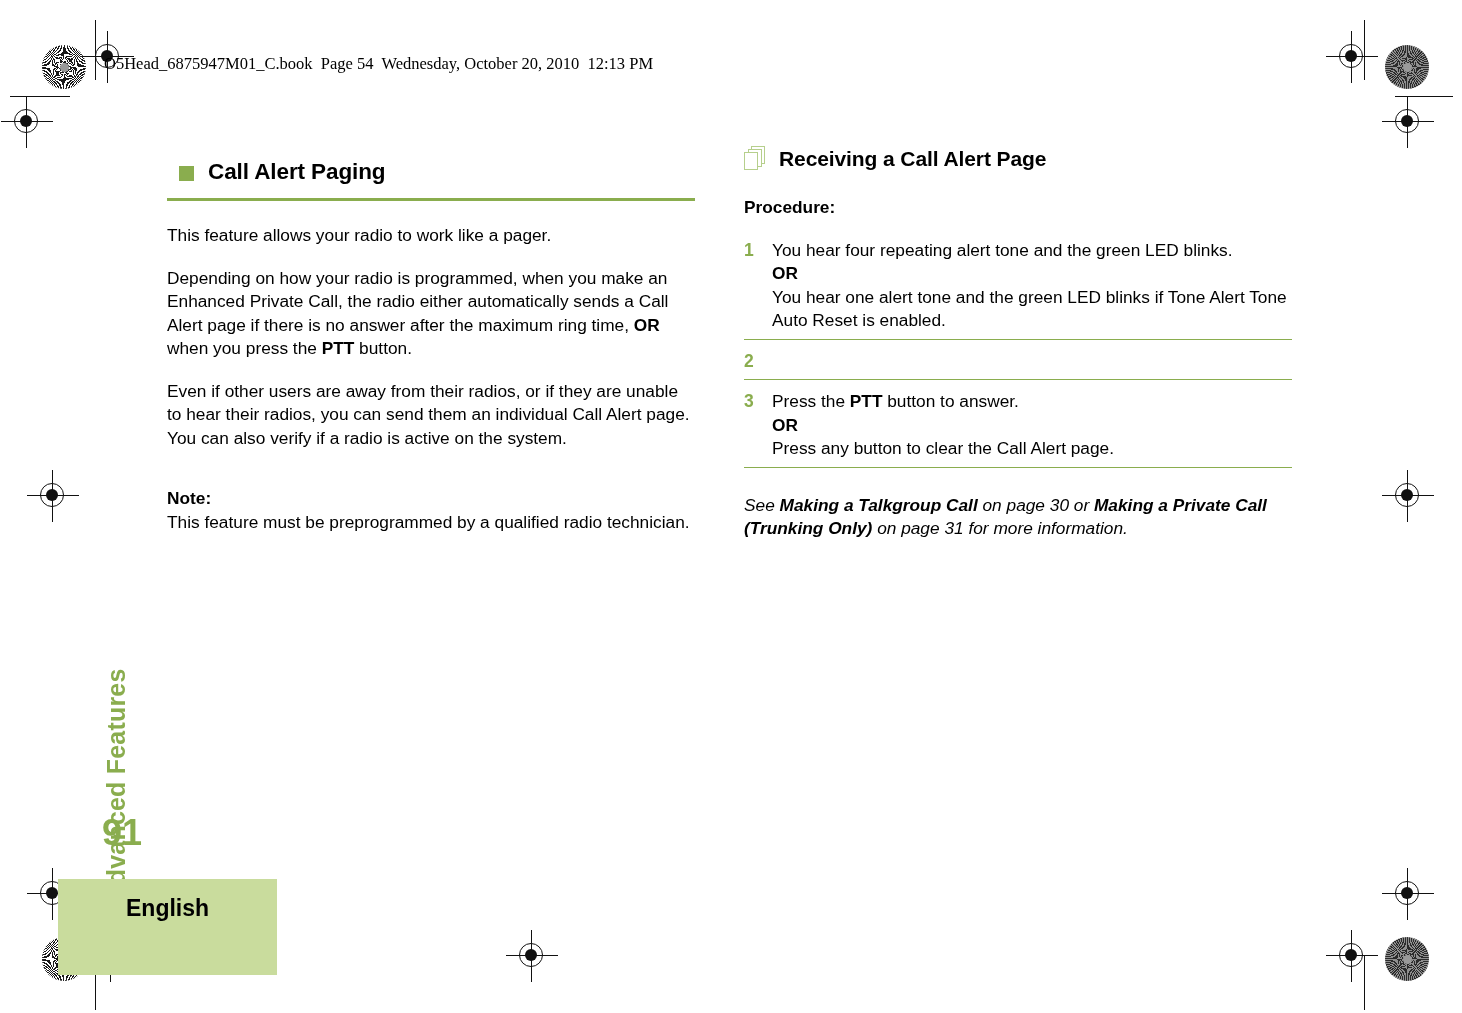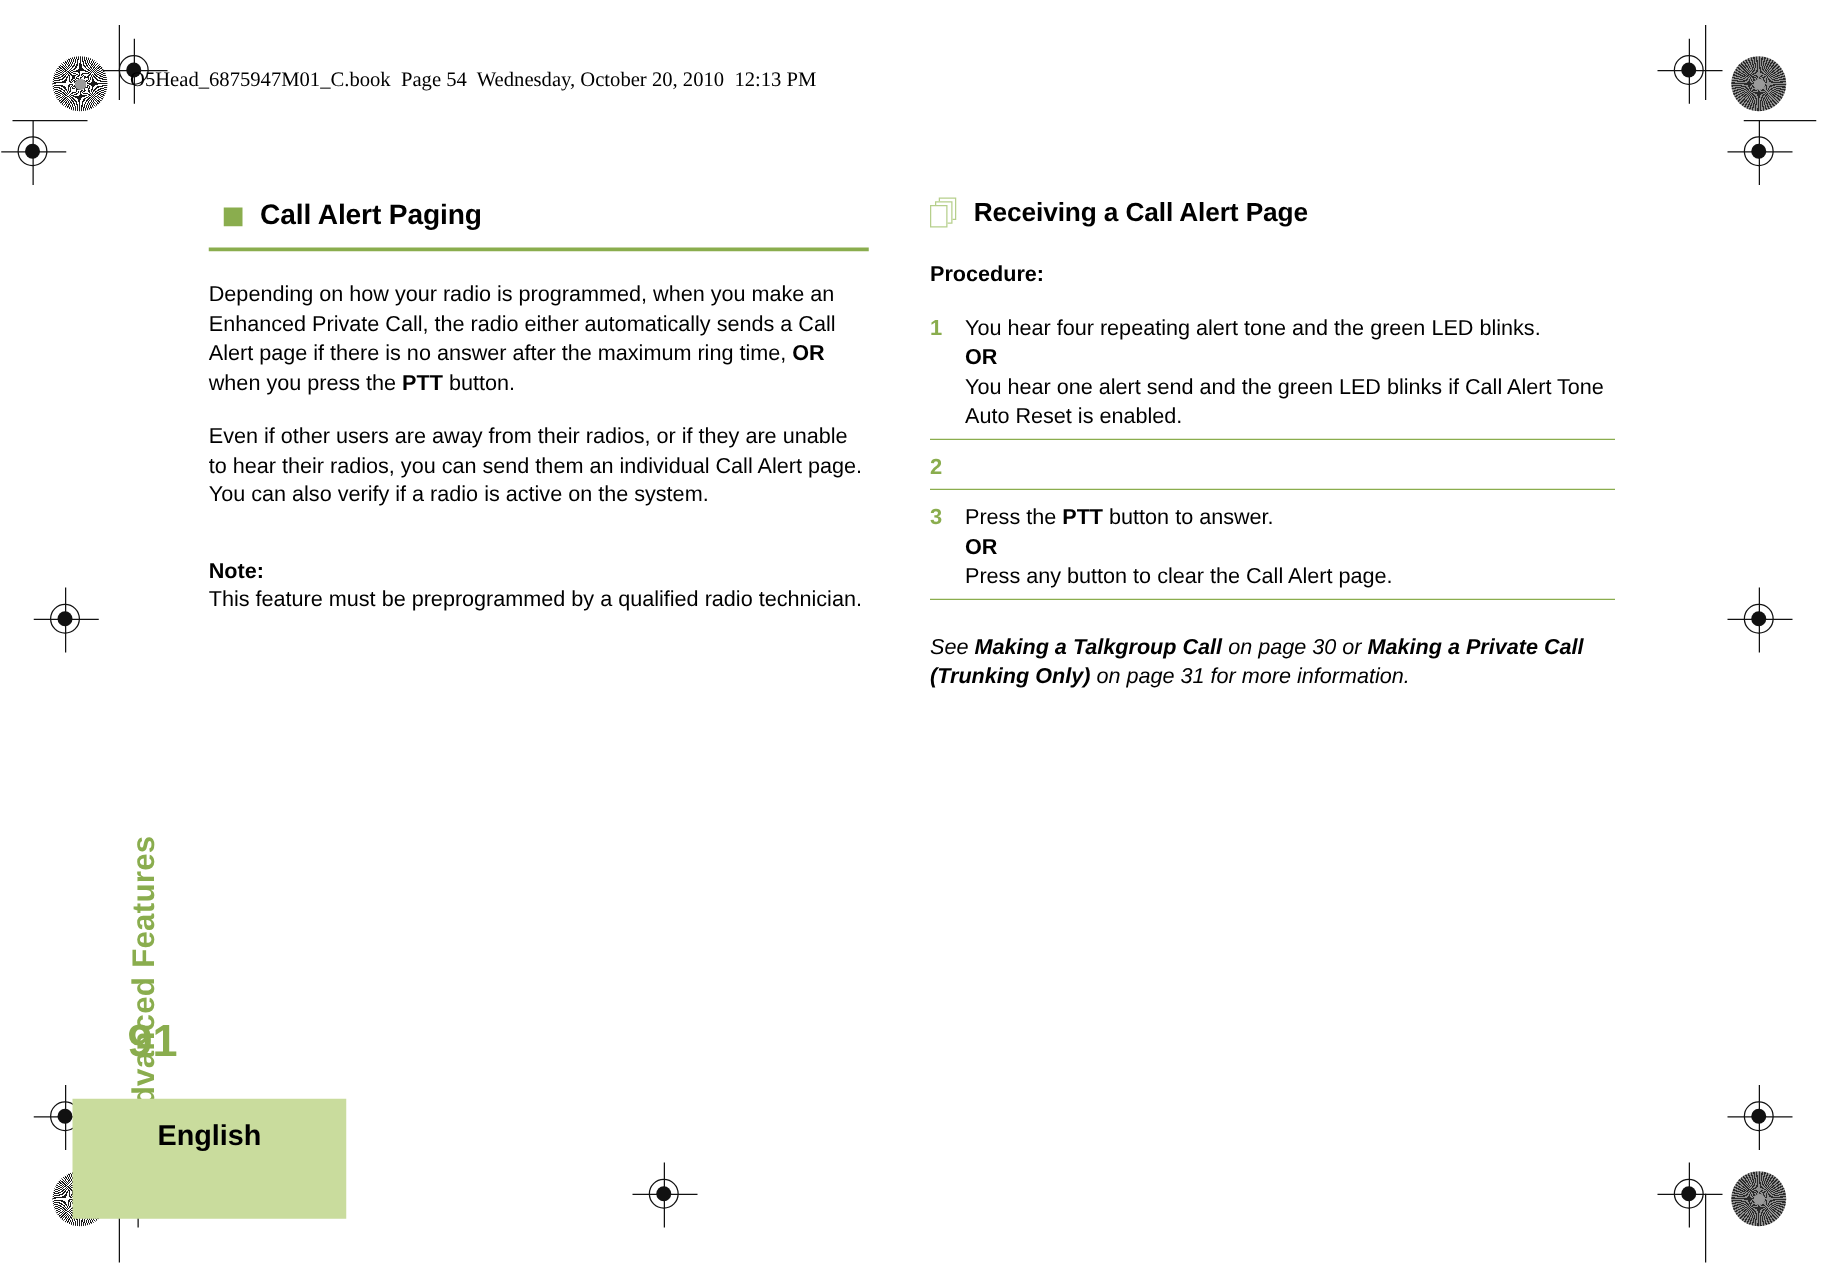--- a/index.html
+++ b/index.html
@@ -146,21 +146,21 @@
   }
 
   
   .col {
     position: absolute;
     top: 146px;
     font-size: 17.3px;
     line-height: 23.5px;
   }
   .col-left  { left: 167px; width: 528px; }
-  .col-right { left: 744px; width: 548px; margin-top: 12px; }
+  .col-right { left: 744px; width: 548px; }
 
   h2.sec-title {
     margin: 12px;
     font-size: 22.5px;
     font-weight: bold;
     line-height: 28px;
     letter-spacing: -0.1px;
     display: flex;
     align-items: center;
     gap: 14px;
@@ -377,20 +377,21 @@
   <div class="col col-left">
 
     <h2 class="sec-title">
       <span class="bullet-square"></span>
       <span>Call Alert Paging</span>
     </h2>
     <div class="title-rule"></div>
 
     <div style="height:23px;"></div>
 
+    <p class="body">This feature allows your radio to work like a pager.</p>
 
     <p class="body"><span>Depending on how your radio is programmed, when you make an Enhanced Private Call, the radio either automatically sends a Call Alert page if there is no answer after the maximum ring time, </span><b class="strong">OR</b><span> when you press the </span><b class="strong">PTT</b><span> button.</span></p>
 
     <p class="body">Even if other users are away from their radios, or if they are unable to hear their radios, you can send them an individual Call Alert page. You can also verify if a radio is active on the system.</p>
 
     <div class="spacer-sm"></div>
 
     <div class="note-row">
       <div class="note-lbl">Note:</div>
       <div class="note-txt">This feature must be preprogrammed by a qualified radio technician.</div>
@@ -412,21 +413,21 @@
     <p class="proc-label">Procedure:</p>
 
 
     <ol class="steps">
 
       <li>
         <span class="num">1</span>
         <span class="txt">
           <span>You hear four repeating alert tone and the green LED blinks.</span><br>
           <b class="strong">OR</b><br>
-          <span>You hear one alert send and the green LED blinks if Call Alert Tone Auto Reset is enabled.</span>
+          <span>You hear one alert tone and the green LED blinks if Tone Alert Tone Auto Reset is enabled.</span>
         </span>
       </li>
 
       <li>
         <span class="num">2</span>
       </li>
 
       <li>
         <span class="num">3</span>
         <span class="txt"><span>Press the </span><b class="strong">PTT</b><span> button to answer.</span><br>

